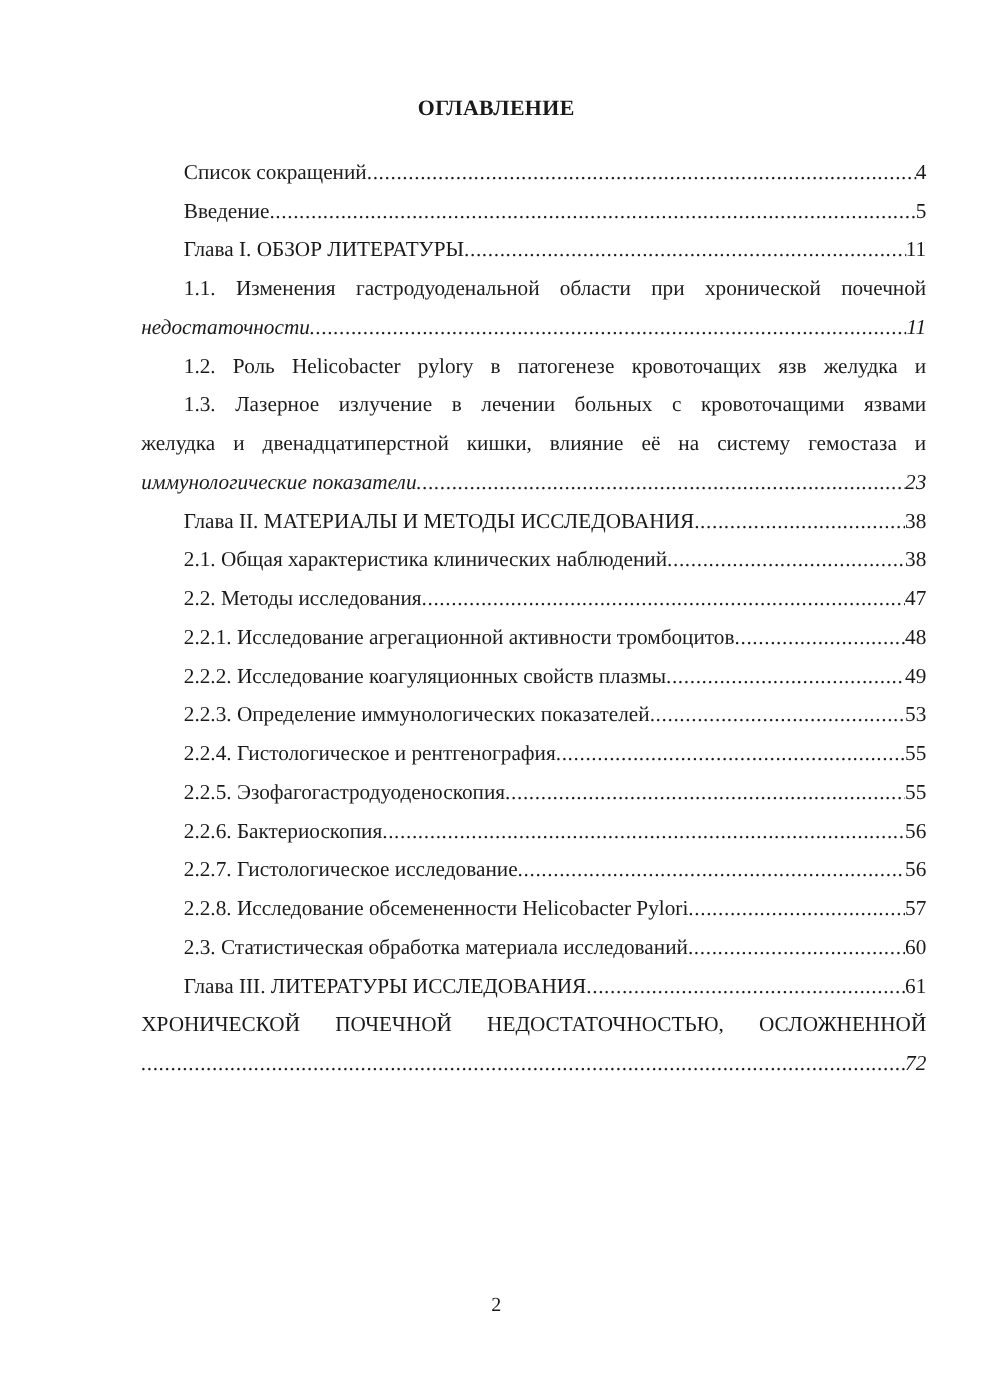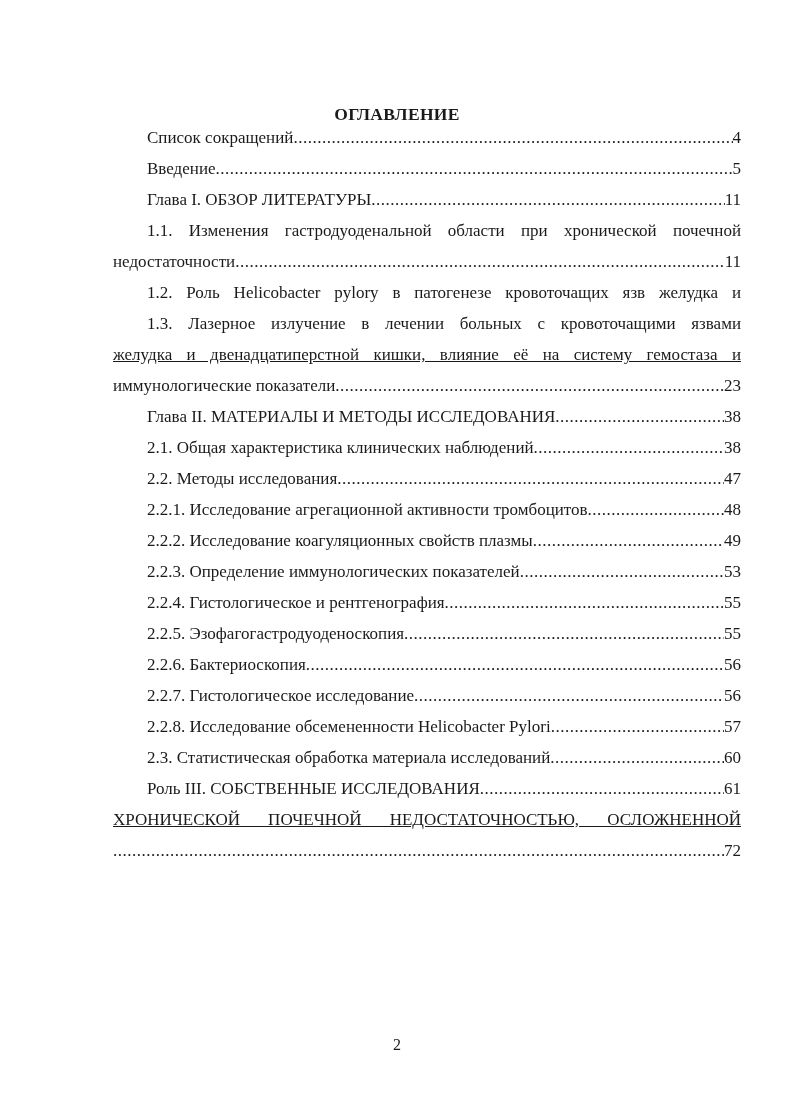--- a/index.html
+++ b/index.html
@@ -1,29 +1,29 @@
 <!DOCTYPE html>
 <html><head>
 <meta charset="utf-8">
 <style>
   html, body { margin:0; padding:0; background:#ffffff; }
   body { width:794px; height:1099px; position:relative; overflow:hidden;
          font-family:"Liberation Serif", "DejaVu Serif", serif; color:#1a1a1a; }
-  .title { position:absolute; top:104px; left:0; width:794px; text-align:center;
+  .title { position:absolute; top:76px; left:0; width:794px; text-align:center;
            font-weight:bold; font-size:17.5px; letter-spacing:0.3px; }
   .toc { position:absolute; top:122px; left:113px; width:628px; font-size:17px; }
   .entry { line-height:31px; }
   .simple { display:flex; align-items:center; padding-left:34px; white-space:nowrap; }
   .simple .txt { flex:0 0 auto; }
   .leader { flex:1 1 auto; overflow:hidden; white-space:nowrap; letter-spacing:0.5px; }
   .leader::after { content:"..................................................................................................................................................................................................................................."; }
   .page { flex:0 0 auto; }
   .multi .first { text-indent:34px; text-align:justify; text-align-last:justify; }
-  .multi .mid { text-align:justify; text-align-last:justify;text-decoration:underline; }
-  .multi .last { display:flex; align-items:flex-end; white-space:nowrap; }
+  .multi .mid { text-align:justify; text-align-last:justify; }
+  .multi .last { display:flex; align-items:flex-end; white-space:nowrap;font-style:italic; }
   .pagenum { position:absolute; top:1036px; left:0; width:794px; text-align:center; font-size:16px; }
 </style>
 </head>
 <body>
 
 <div class="title">ОГЛАВЛЕНИЕ</div>
 
 <div class="toc">
 
   <div class="entry simple">
@@ -134,21 +134,21 @@
     <span class="page">57</span>
   </div>
 
   <div class="entry simple">
     <span class="txt">2.3. Статистическая обработка материала исследований</span>
     <span class="leader"></span>
     <span class="page">60</span>
   </div>
 
   <div class="entry simple">
-    <span class="txt">Роль III. СОБСТВЕННЫЕ ИССЛЕДОВАНИЯ</span>
+    <span class="txt">Глава III. ЛИТЕРАТУРЫ ИССЛЕДОВАНИЯ</span>
     <span class="leader"></span>
     <span class="page">61</span>
   </div>
 
   <div class="entry multi">
     <div class="mid">ХРОНИЧЕСКОЙ ПОЧЕЧНОЙ НЕДОСТАТОЧНОСТЬЮ, ОСЛОЖНЕННОЙ</div>
     <div class="last">
       <span class="leader"></span>
       <span class="page">72</span>
     </div>

